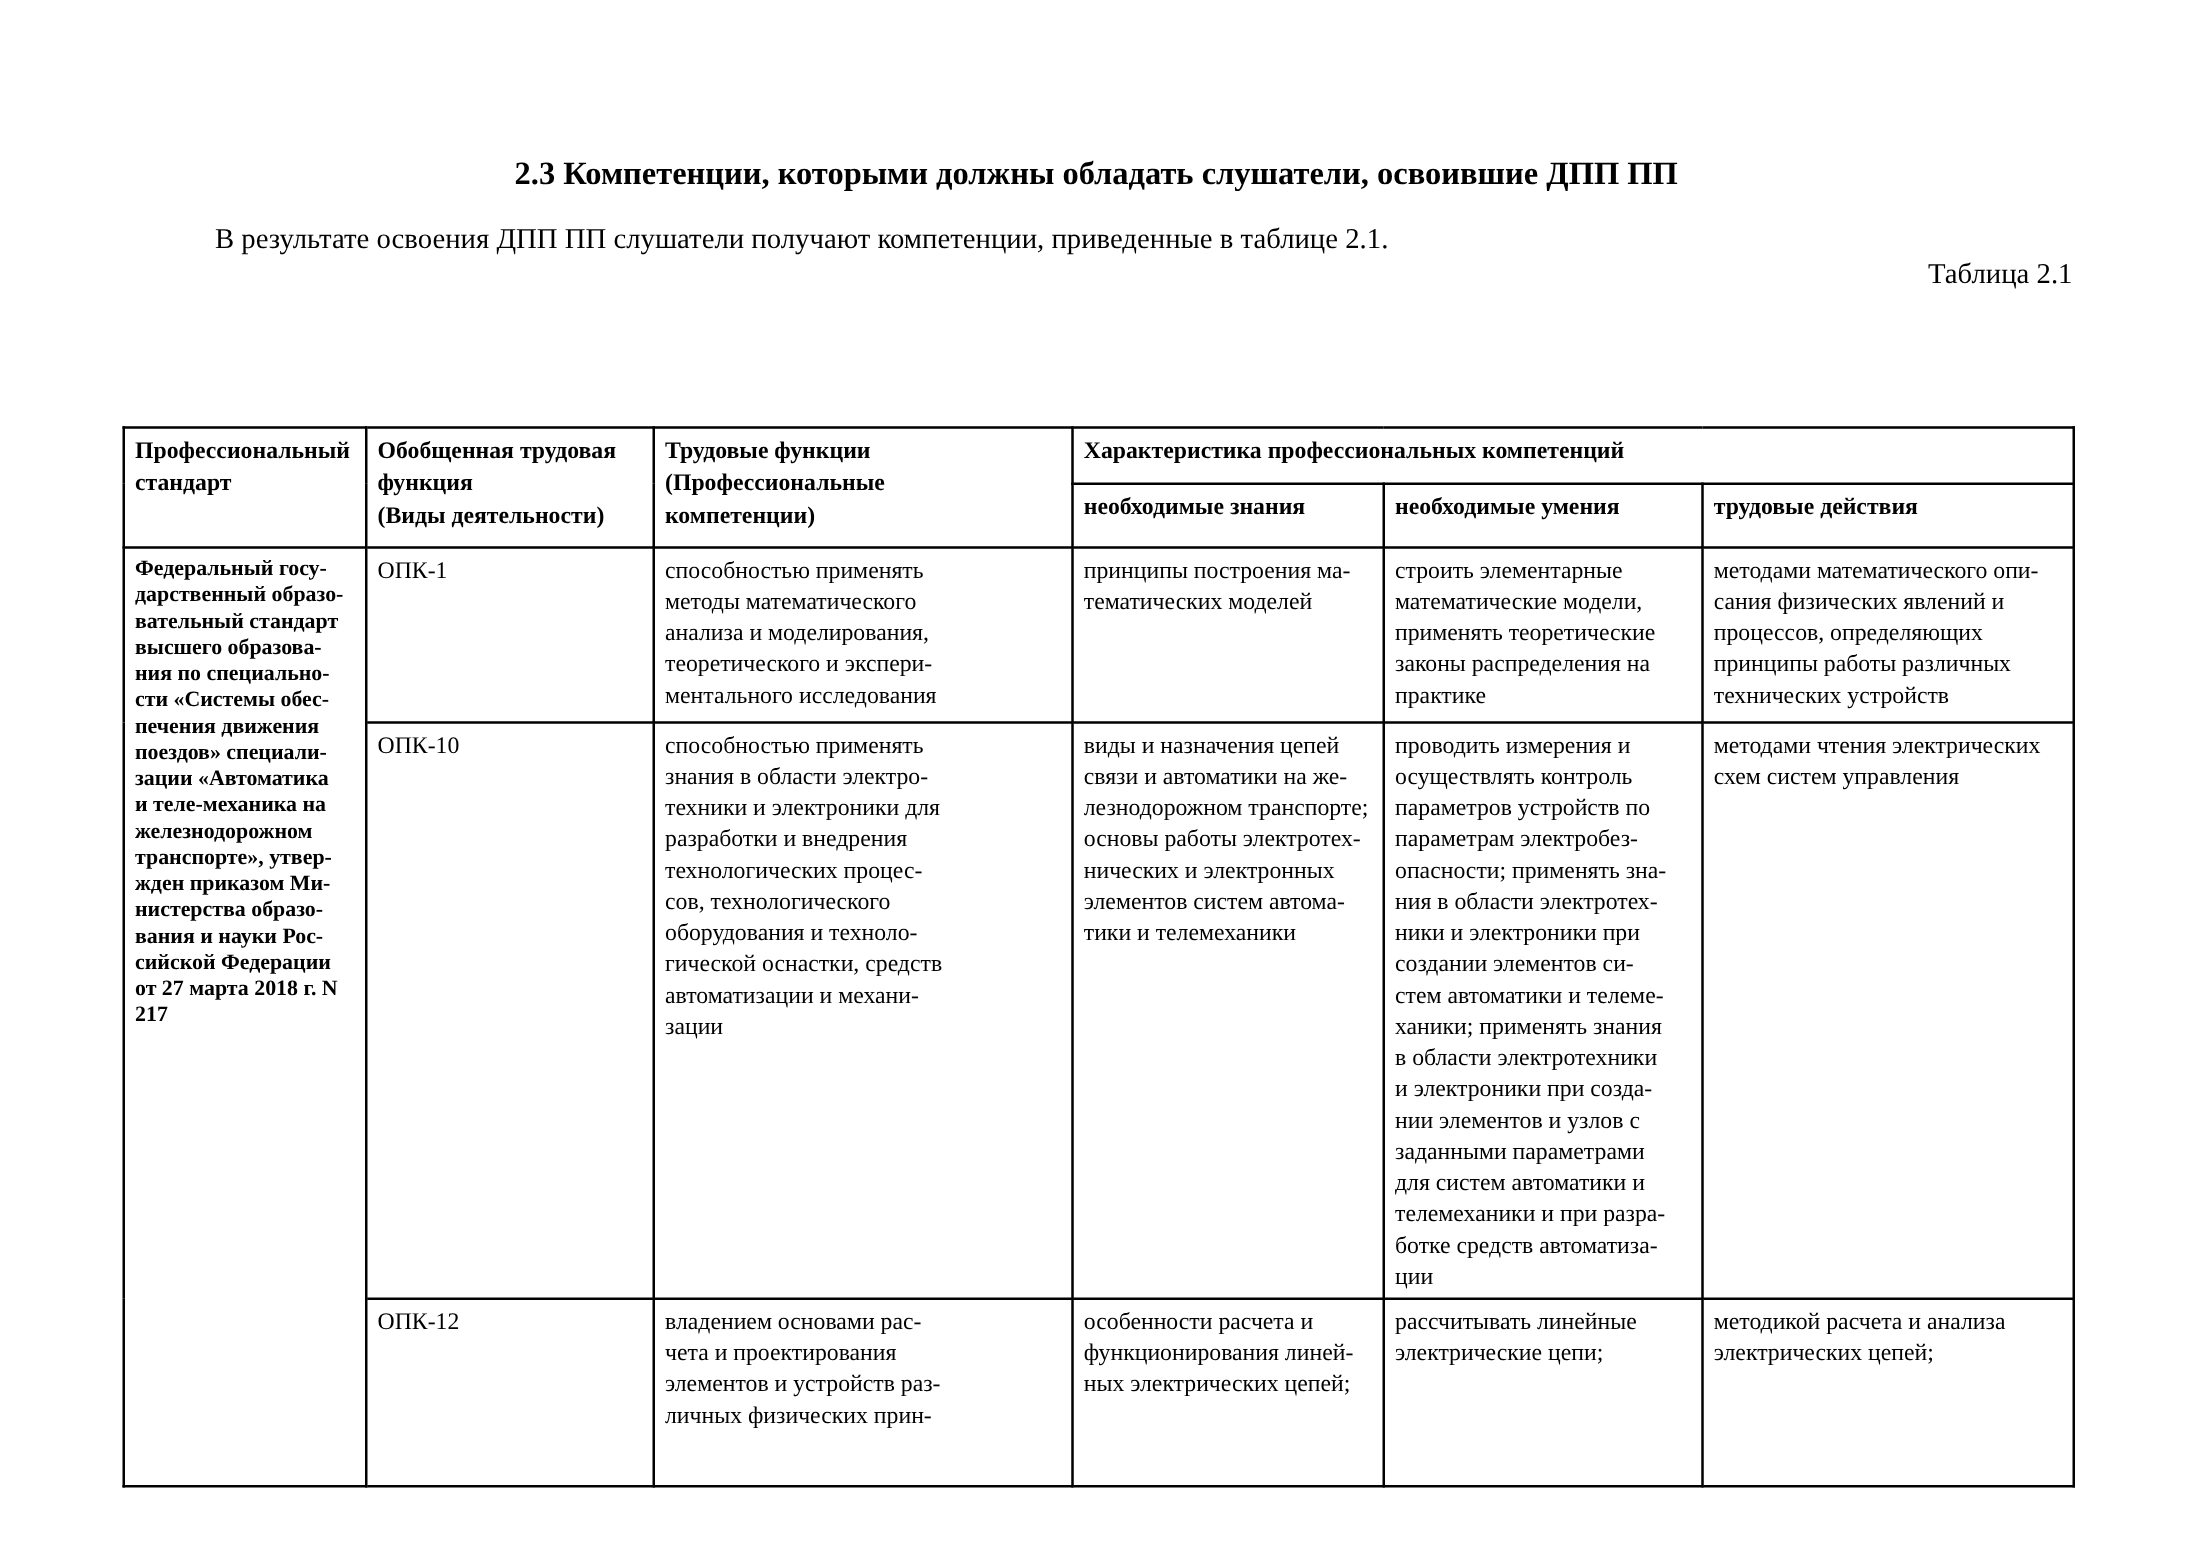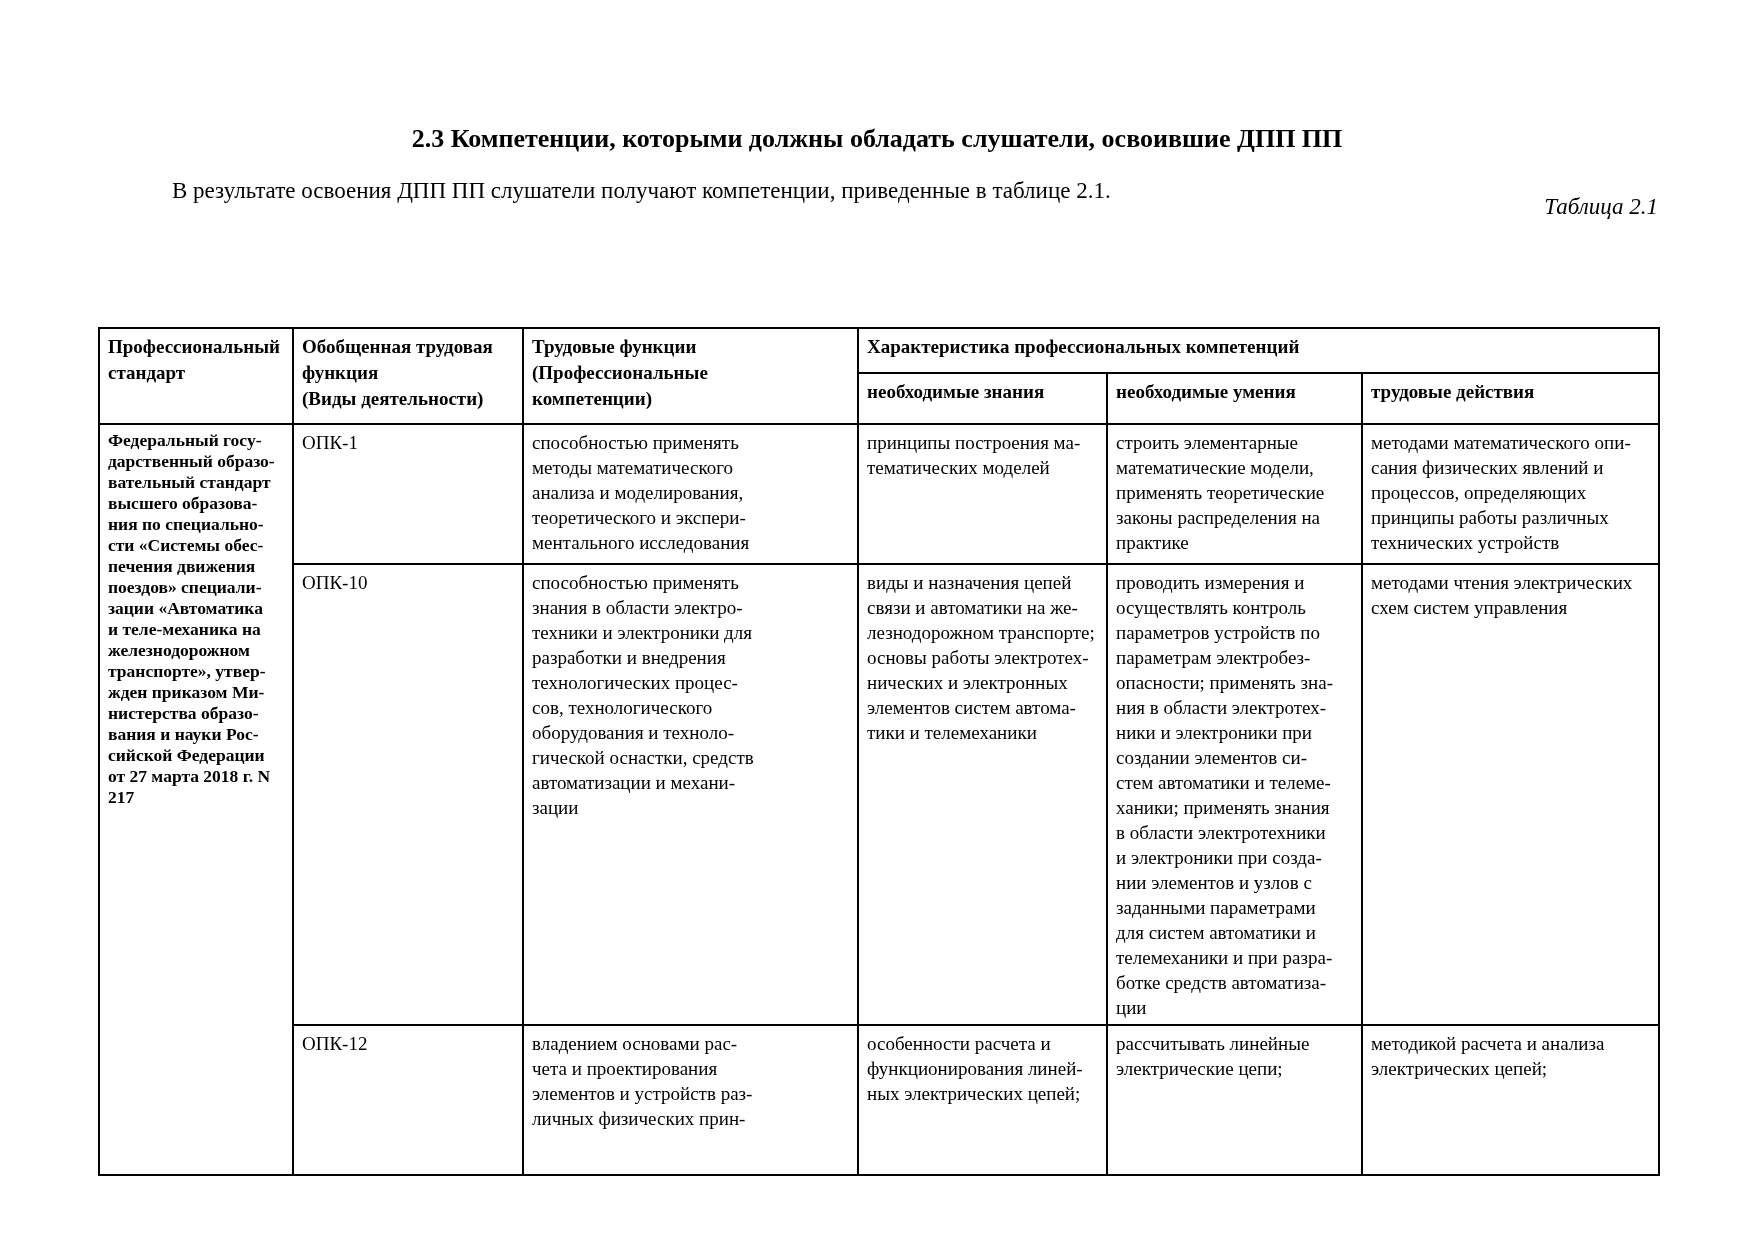--- a/index.html
+++ b/index.html
@@ -30,38 +30,37 @@
     position: absolute;
     top: 176px;
     left: 98px;
     width: 1560px;
     font-size: 23px;
     text-indent: 72px;
     margin: 2px;
   }
   .table-label {
     position: absolute;
-    top: 194px;
+    top: 206px;
     left: 98px;
     width: 1560px;
     text-align: right;
     font-size: 23px;
-    font-style: italic;
   }
   .table-caption {
     position: absolute;
     top: 238px;
     left: 0;
     width: 100%;
     text-align: center;
     font-size: 23px;
   }
   table.comp {
     position: absolute;
-    top: 327px;
+    top: 341px;
     left: 98px;
     width: 1560px;
     border-collapse: collapse;
     table-layout: fixed;
   }
   table.comp td {
     border: 2px solid #000000;
     vertical-align: top;
     padding: 5px 7px 4px 8px;
     font-size: 19px;

